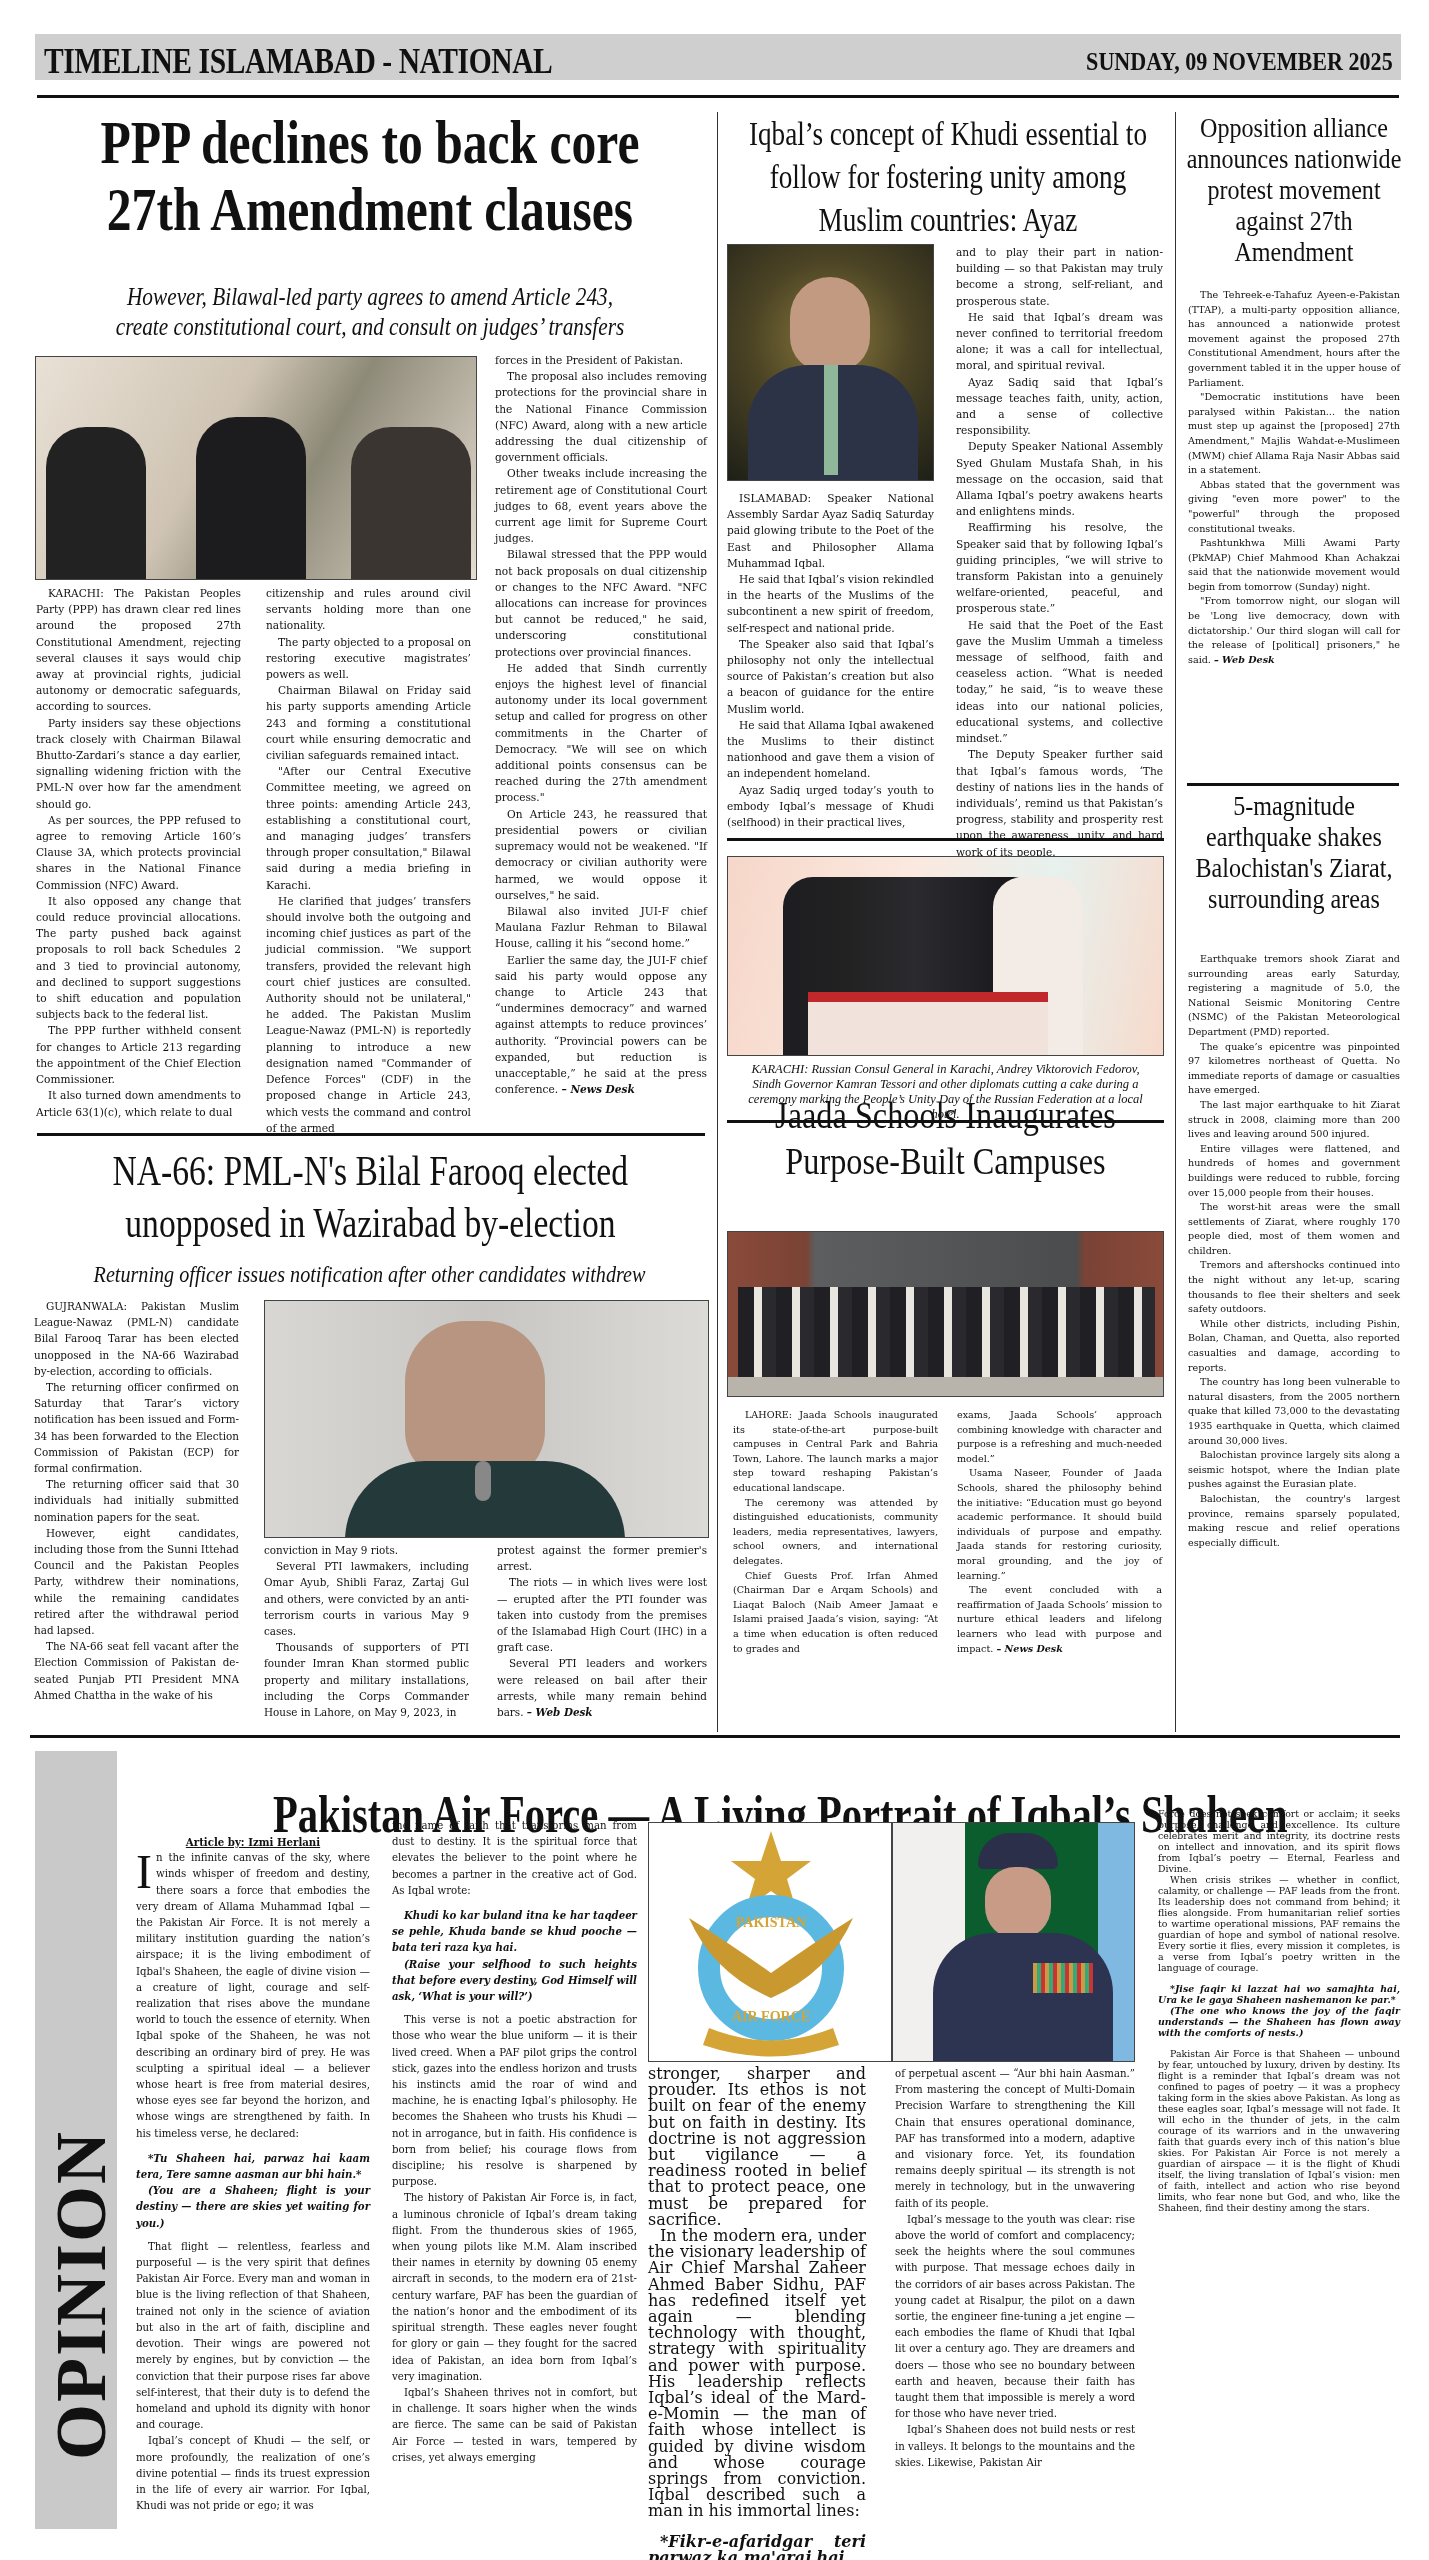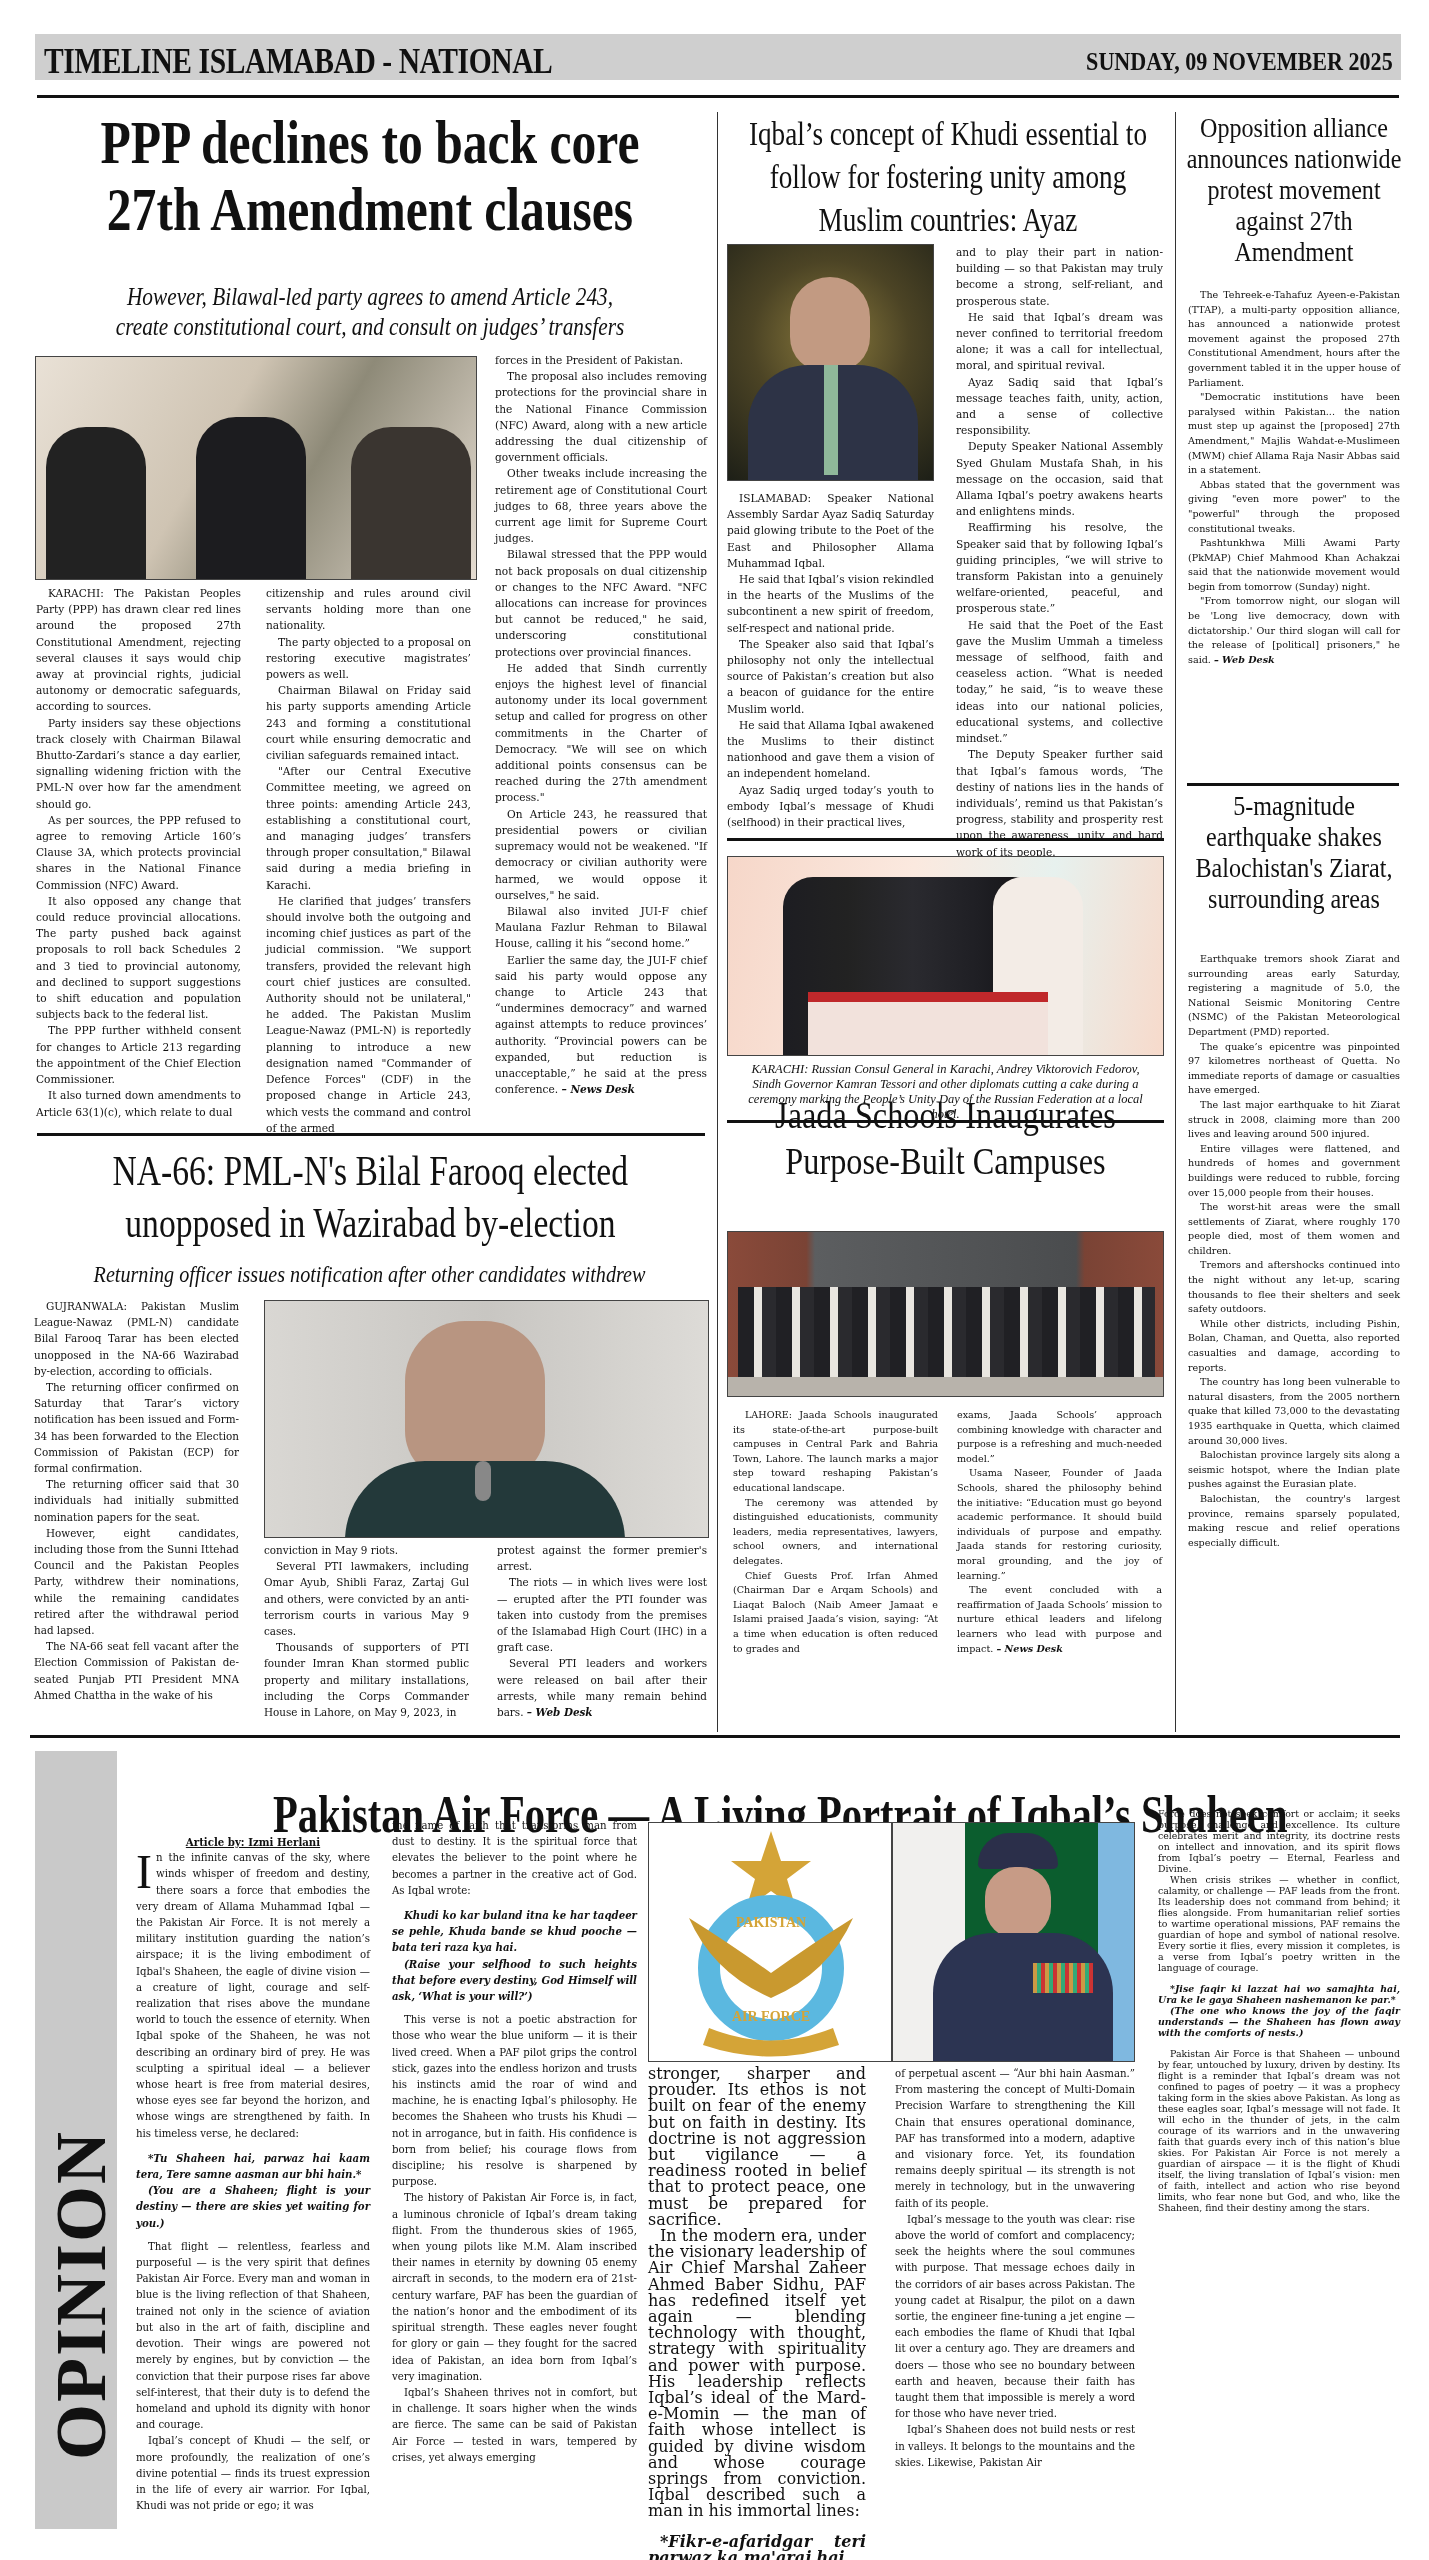--- a/index.html
+++ b/index.html
@@ -54,21 +54,21 @@
 <div class="abs body" style="left:266px;top:585px;width:205px;">
   <p style="text-indent:0">citizenship and rules around civil servants holding more than one nationality.</p>
     <p>The party objected to a proposal on restoring executive magistrates’ powers as well.</p>
     <p>Chairman Bilawal on Friday said his party supports amending Article 243 and forming a constitutional court while ensuring democratic and civilian safeguards remained intact.</p>
     <p>"After our Central Executive Committee meeting, we agreed on three points: amending Article 243, establishing a constitutional court, and managing judges’ transfers through proper consultation," Bilawal said during a media briefing in Karachi.</p>
     <p>He clarified that judges’ transfers should involve both the outgoing and incoming chief justices as part of the judicial commission. "We support transfers, provided the relevant high court chief justices are consulted. Authority should not be unilateral," he added. The Pakistan Muslim League-Nawaz (PML-N) is reportedly planning to introduce a new designation named "Commander of Defence Forces" (CDF) in the proposed change in Article 243, which vests the command and control of the armed</p>
 </div>
 <div class="abs body" style="left:495px;top:352px;width:212px;">
   <p style="text-indent:0">forces in the President of Pakistan.</p>
     <p>The proposal also includes removing protections for the provincial share in the National Finance Commission (NFC) Award, along with a new article addressing the dual citizenship of government officials.</p>
-    <p>Other tweaks include increasing the retirement age of Constitutional Court judges to 68, three years above the current age limit for Supreme Court judges.</p>
+    <p>Other tweaks include increasing the retirement age of Constitutional Court judges to 68, event years above the current age limit for Supreme Court judges.</p>
     <p>Bilawal stressed that the PPP would not back proposals on dual citizenship or changes to the NFC Award. "NFC allocations can increase for provinces but cannot be reduced," he said, underscoring constitutional protections over provincial finances.</p>
     <p>He added that Sindh currently enjoys the highest level of financial autonomy under its local government setup and called for progress on other commitments in the Charter of Democracy. "We will see on which additional points consensus can be reached during the 27th amendment process."</p>
     <p>On Article 243, he reassured that presidential powers or civilian supremacy would not be weakened. "If democracy or civilian authority were harmed, we would oppose it ourselves," he said.</p>
     <p>Bilawal also invited JUI-F chief Maulana Fazlur Rehman to Bilawal House, calling it his “second home.”</p>
   <p><span>Earlier the same day, the JUI-F chief said his party would oppose any change to Article 243 that “undermines democracy” and warned against attempts to reduce provinces’ authority. “Provincial powers can be expanded, but reduction is unacceptable,” he said at the press conference.</span> <b><i>– News Desk</i></b></p>
 </div>
 <div class="abs rule" style="left:37px;top:1133px;width:668px;height:3px;"></div>
 
 <div class="abs vrule" style="left:717px;top:112px;height:1620px;"></div>
 <div class="abs vrule" style="left:1175px;top:112px;height:1620px;"></div>

